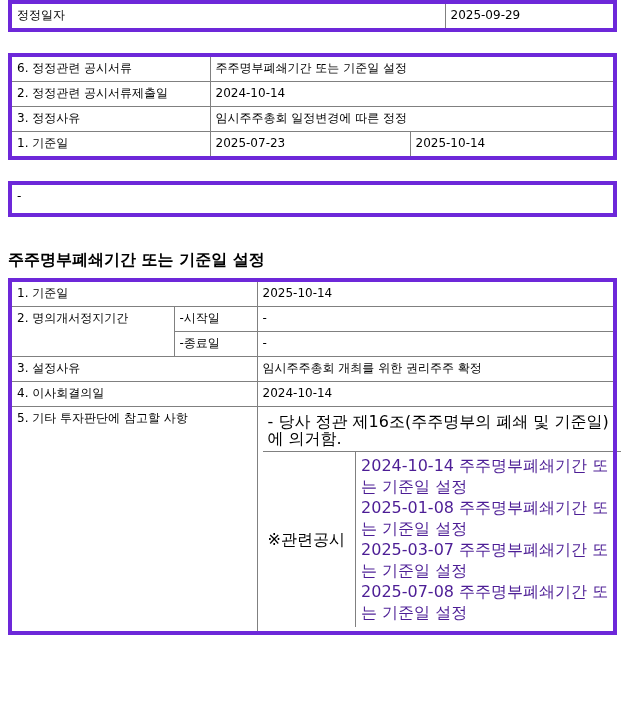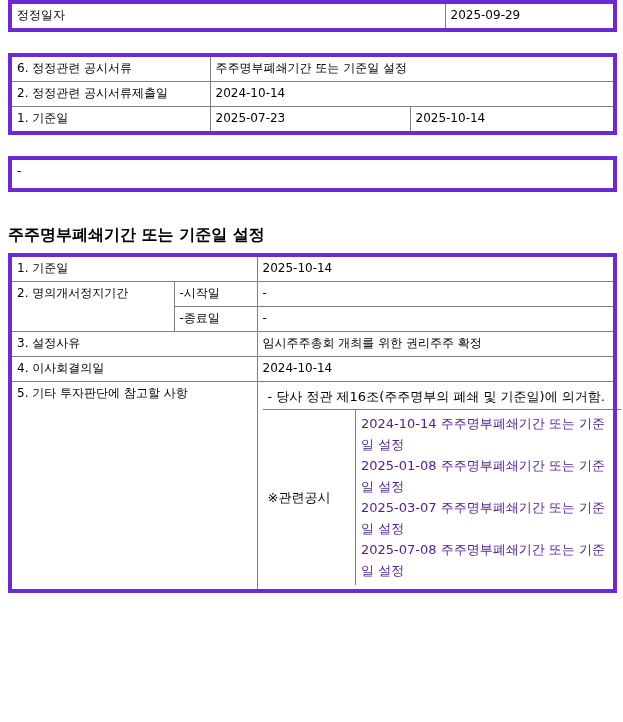--- a/index.html
+++ b/index.html
@@ -76,21 +76,21 @@
     border: 1px solid #808080;
   }
   table.inner {
     border-collapse: collapse;
     table-layout: fixed;
     width: 100%;
   }
   table.inner td {
     border: 0;
     vertical-align: top;
-    font-size: 13px;
+    font-size: 16px;
     line-height: 17px;
     padding: 3px 5px 4px 5px;
   }
   table.inner td.note {
     border-bottom: 1px solid #808080;
   }
   table.inner td.ref-label {
     border-right: 1px solid #808080;
     width: 93px;
     vertical-align: middle;
@@ -141,20 +141,24 @@
       <col style="width:205px">
     </colgroup>
     <tbody>
       <tr>
         <td class="label">6. 정정관련 공시서류</td>
         <td class="value" colspan="2">주주명부폐쇄기간 또는 기준일 설정</td>
       </tr>
       <tr>
         <td class="label">2. 정정관련 공시서류제출일</td>
         <td class="value" colspan="2">2024-10-14</td>
+      </tr>
+      <tr>
+        <td class="label">3. 정정사유</td>
+        <td class="value" colspan="2">임시주주총회 일정변경에 따른 정정</td>
       </tr>
       <tr>
         <td>1. 기준일</td>
         <td>2025-07-23</td>
         <td>2025-10-14</td>
       </tr>
     </tbody>
   </table>
 
   <div class="gap-21"></div>

